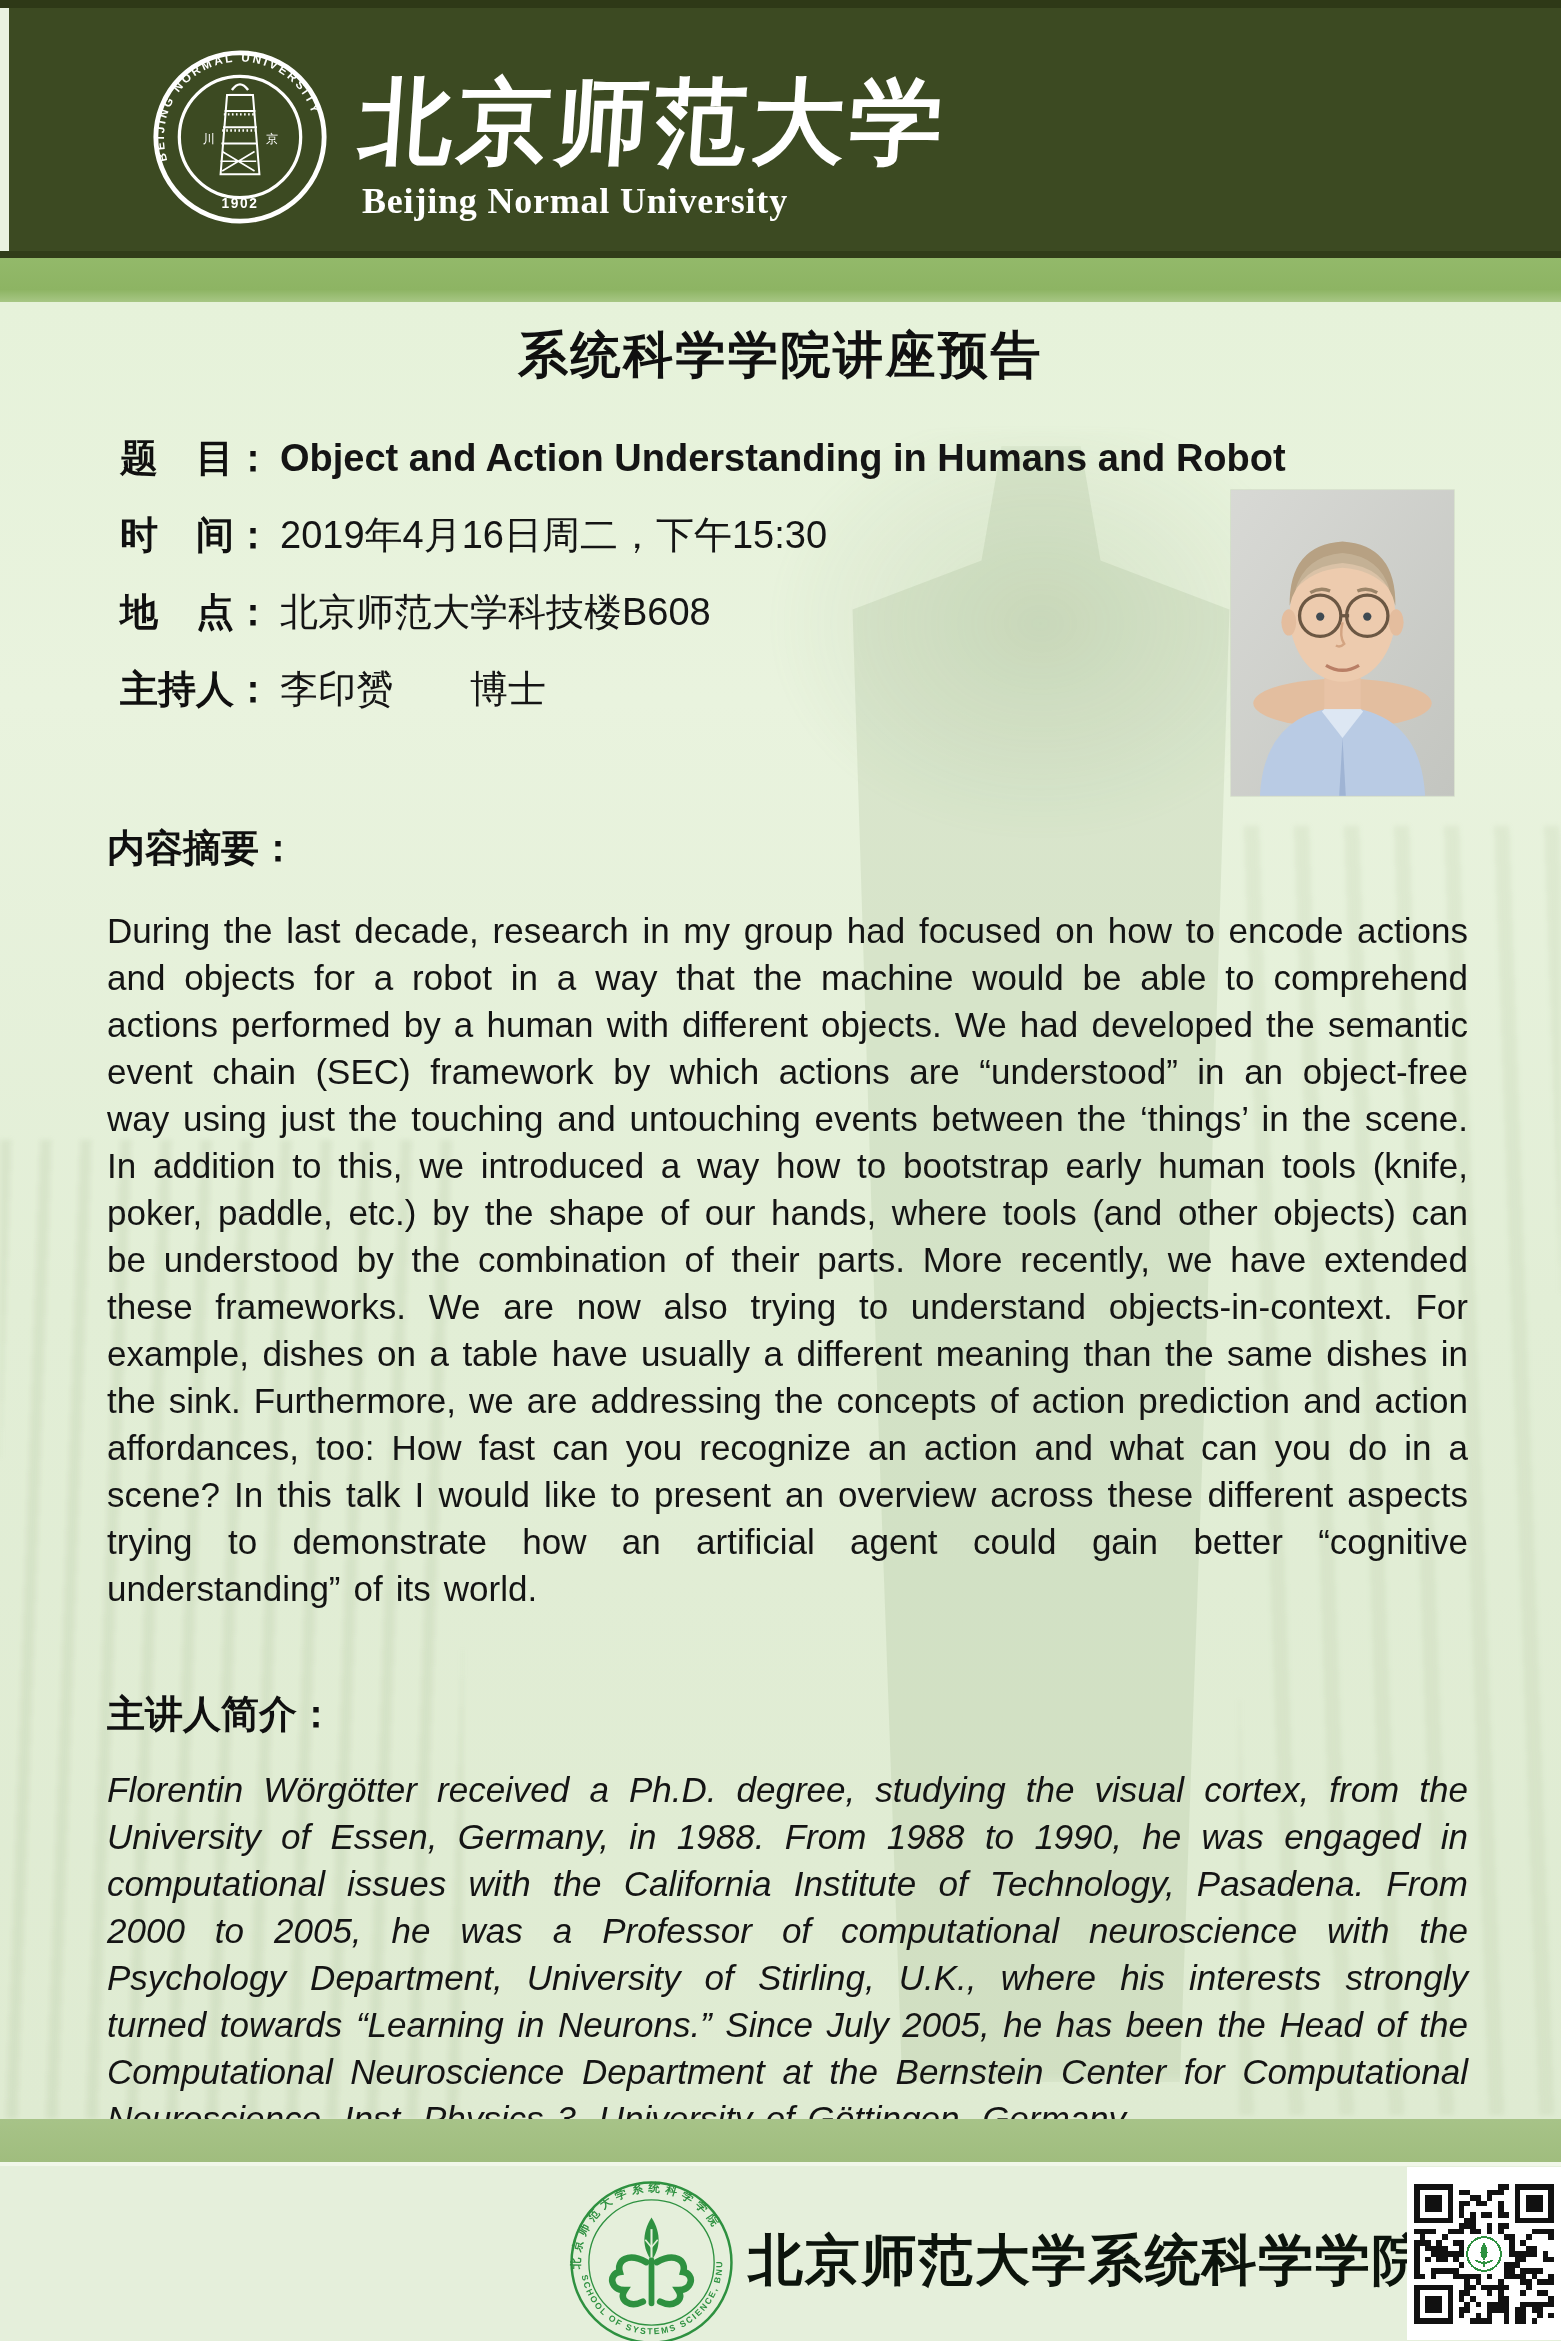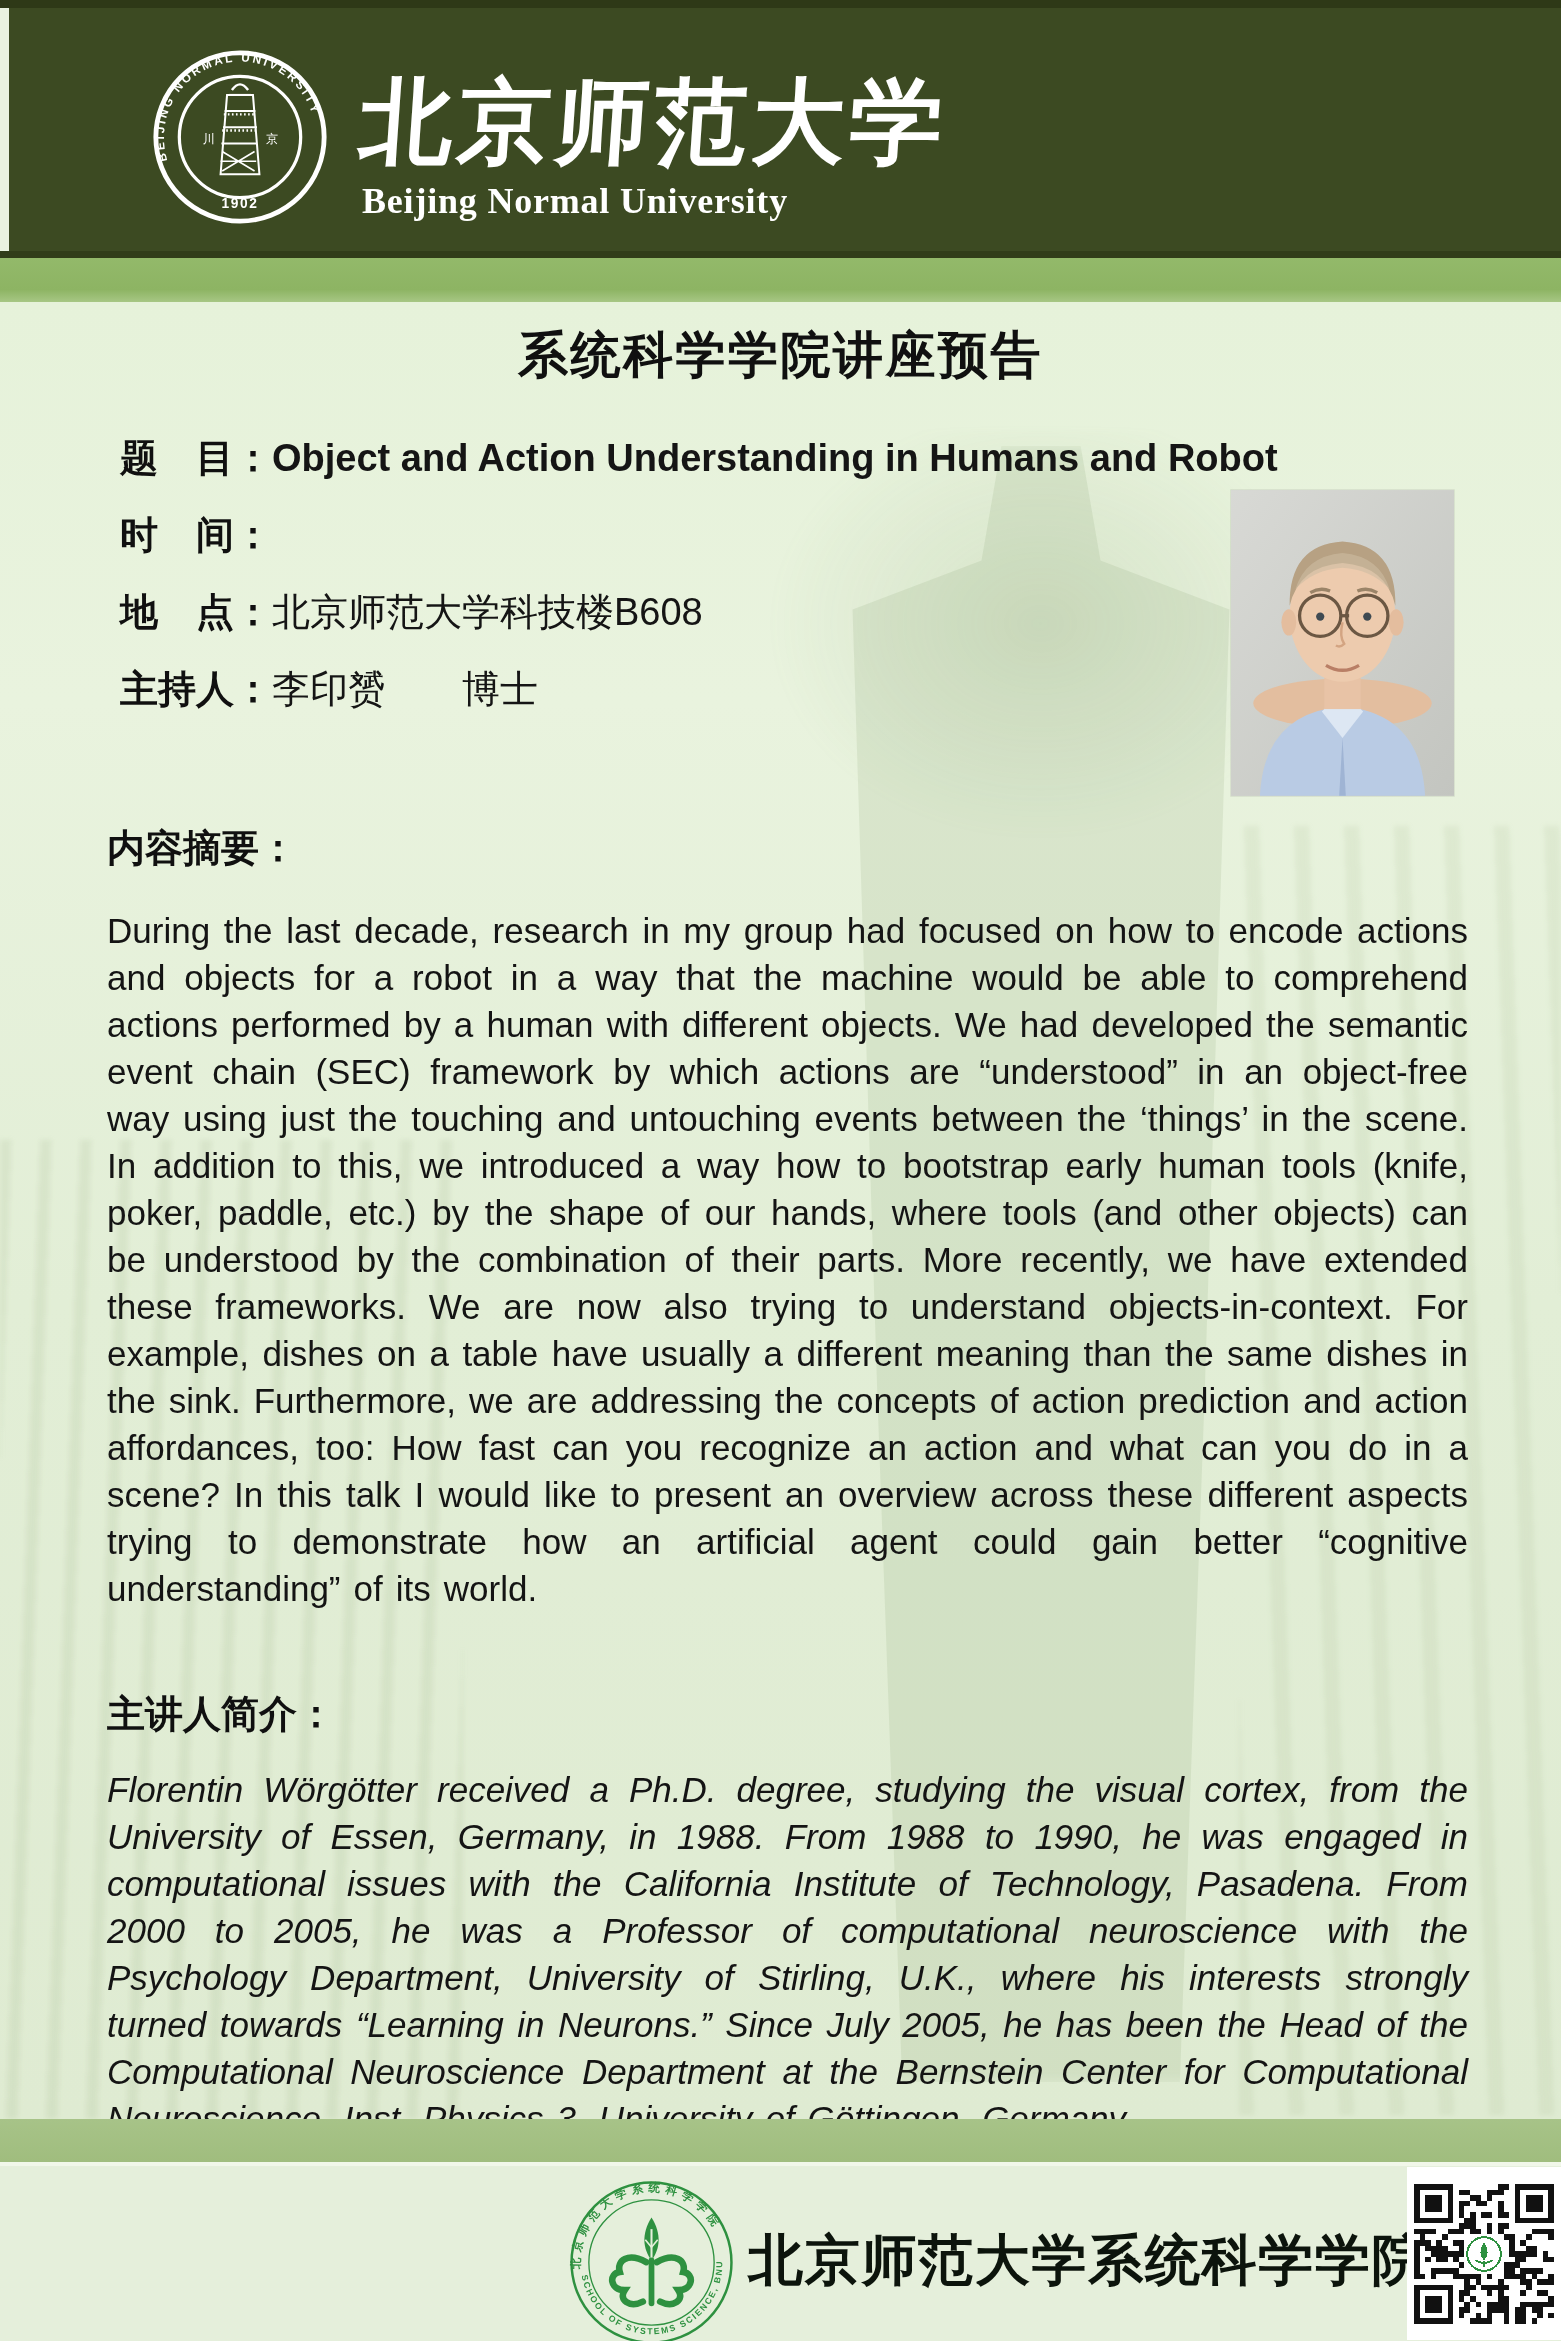--- a/index.html
+++ b/index.html
@@ -41,21 +41,21 @@
   .wm-grass2{position:absolute;left:1239px;top:826px;width:322px;height:1289px;
       background:repeating-linear-gradient(88deg,rgba(136,162,108,0.10) 0 15px,transparent 15px 50px);
       filter:blur(2.5px);}
 
   
   .page-title{position:absolute;left:0;top:322px;width:1561px;text-align:center;
       font-size:50px;font-weight:bold;color:#101010;letter-spacing:2.5px;}
   .info-block{position:absolute;left:107px;top:420px;width:1107px;}
   .info-row{display:flex;height:77px;align-items:center;text-align:right;}
   .info-label{width:165px;font-size:38px;font-weight:bold;color:#101010;white-space:nowrap;flex:none;}
-  .info-value{font-size:38px;color:#151515;white-space:nowrap;}
+  .info-value{font-size:38px;color:#151515;white-space:nowrap;margin-left:8px;}
   .photo{position:absolute;left:1231px;top:490px;width:223px;height:306px;
          box-shadow:0 0 0 0.8px rgba(0,0,0,0.08);}
 
   
   .sec-heading{position:absolute;left:107px;font-size:38px;font-weight:bold;color:#101010;}
   .h-abstract{top:823px;}
   .h-bio{top:1689px;}
   .para{position:absolute;left:107px;width:1361px;color:#141414;
         font-size:35px;text-align:justify;text-align-last:left;word-spacing:3.3px;margin-top:28px;}
   .p-abstract{top:879px;line-height:47px;}
@@ -119,20 +119,21 @@
 
   <div class="page-title">系统科学学院讲座预告</div>
 
   <div class="info-block">
     <div class="info-row">
       <span class="info-label">题　目：</span>
       <span class="info-value" style="font-weight:bold">Object and Action Understanding in Humans and Robot</span>
     </div>
     <div class="info-row">
       <span class="info-label">时　间：</span>
+      <span class="info-value">2019年4月16日周二，下午15:30</span>
     </div>
     <div class="info-row">
       <span class="info-label">地　点：</span>
       <span class="info-value">北京师范大学科技楼B608</span>
     </div>
     <div class="info-row">
       <span class="info-label">主持人：</span>
       <span class="info-value">李印赟　　博士</span>
     </div>
   </div>

